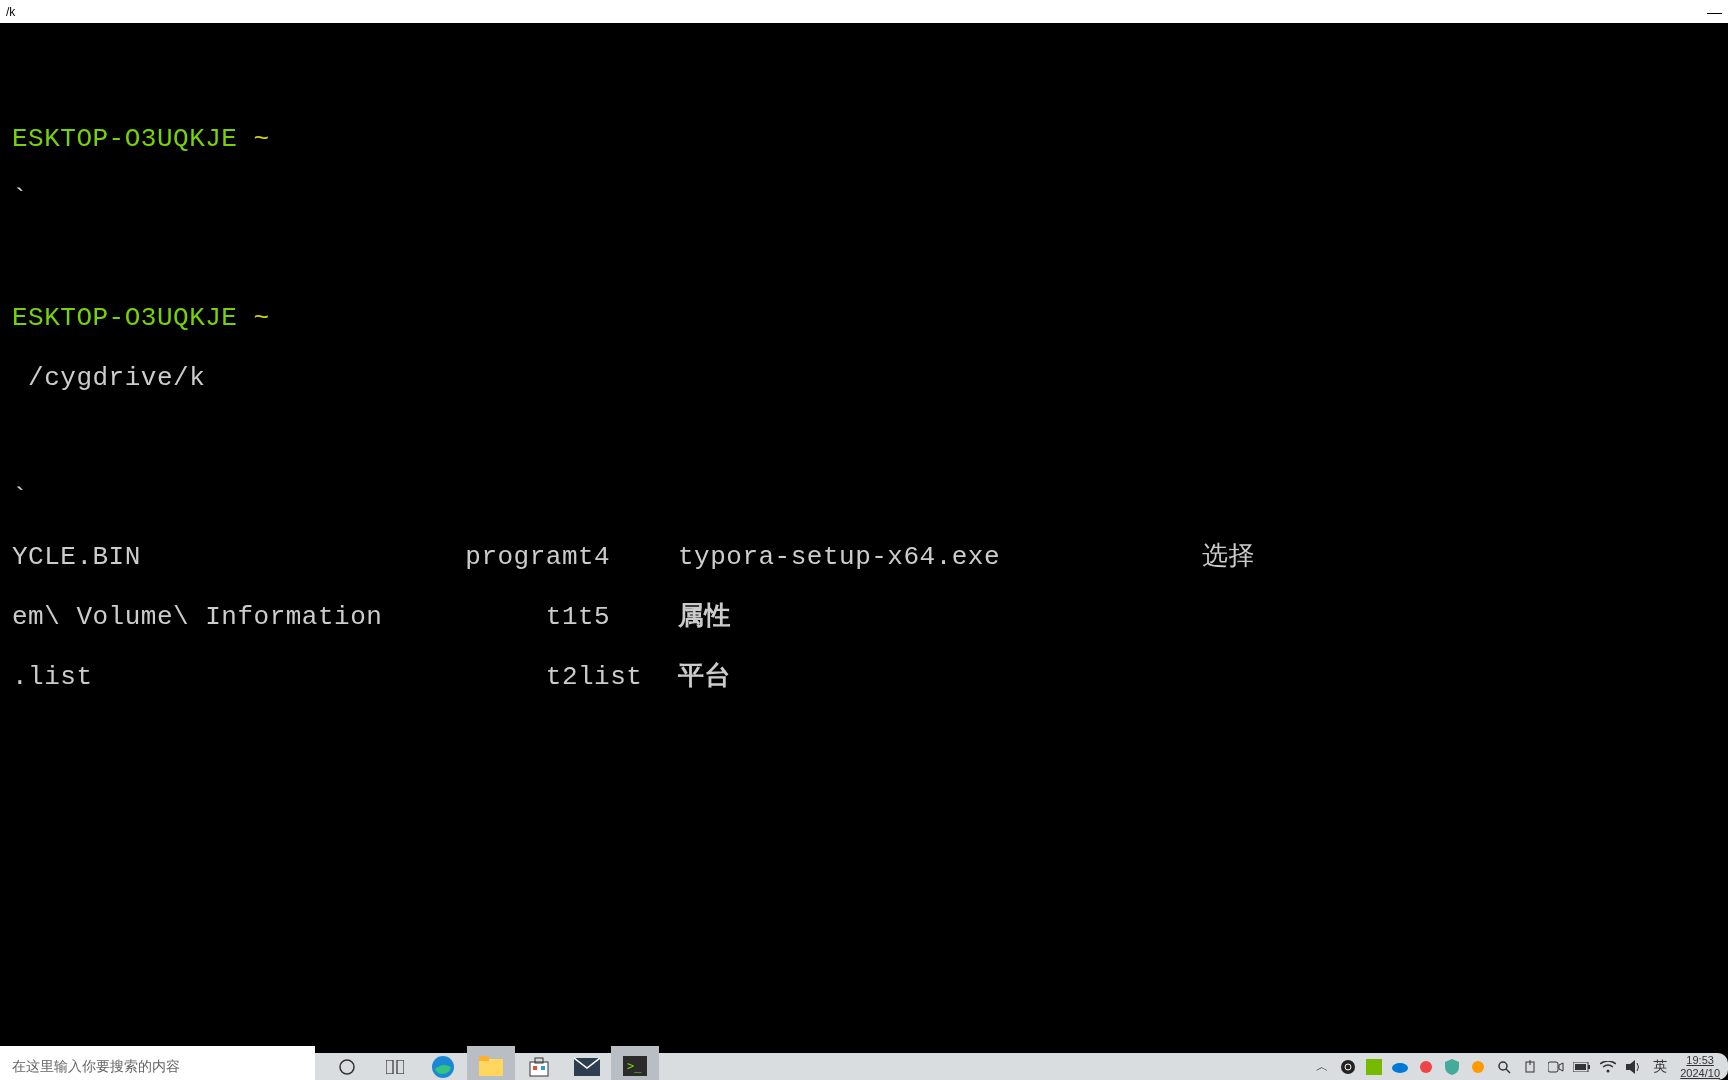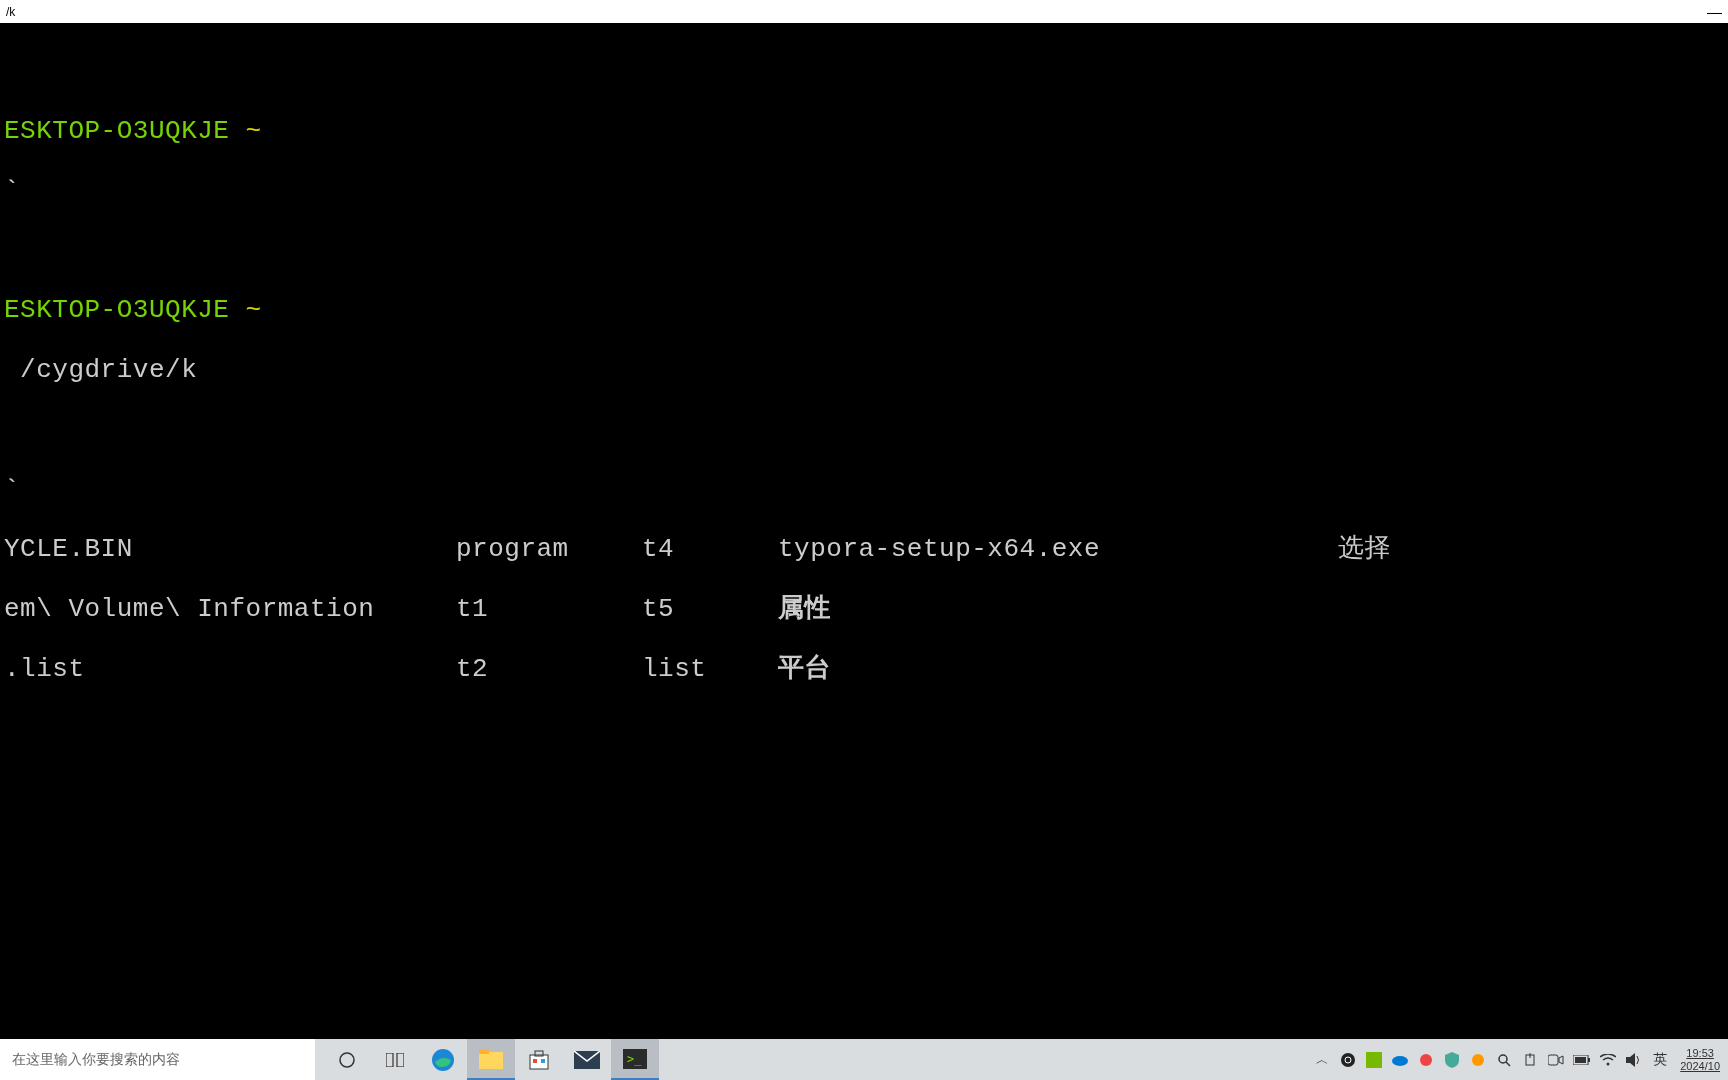--- a/index.html
+++ b/index.html
@@ -22,45 +22,46 @@
   color: #000;
   justify-content: space-between;
 }
 .titlebar-right { display: flex; gap: 22px; align-items: center; font-size: 15px;}
 .titlebar-btn { cursor: pointer; }
 .terminal {
   background: #000;
   color: #ccc;
   font-size: 26px;
   line-height: 1.15;
-  padding: 4px;
+  padding: 12px;
   white-space: pre;
   letter-spacing: 0.5px;
   height: 803px;
   overflow: hidden;
 }
 .prompt-host { color: #76d406; }
 .prompt-path { color: #d4d406; }
 .term-text { color: #ccc; }
-.ls-row { display: flex; gap: 36px; }
+.ls-row { display: flex; }
 .col1 { width: 416px; }
-.col2 { width: 150px; }
+.col2 { width: 150px; text-align: right; }
 .col3 { width: 100px; }
 .col4 { flex: 1; font-weight: bold; }
 .spacer { height: 30px; }
 .taskbar {
   position: absolute;
   bottom: 0;
   left: 0;
   right: 0;
-  height: 41px;
+  height: 27px;
   background: #d9dde0;
   display: flex;
   align-items: center;
   font-family: "Microsoft YaHei", Arial, sans-serif;
+  border-radius: 10px;
 }
 .search-box {
   width: 315px;
   height: 41px;
   background: #fff;
   display: flex;
   align-items: center;
   padding: 0 12px;
   color: #666;
   font-size: 14px;

